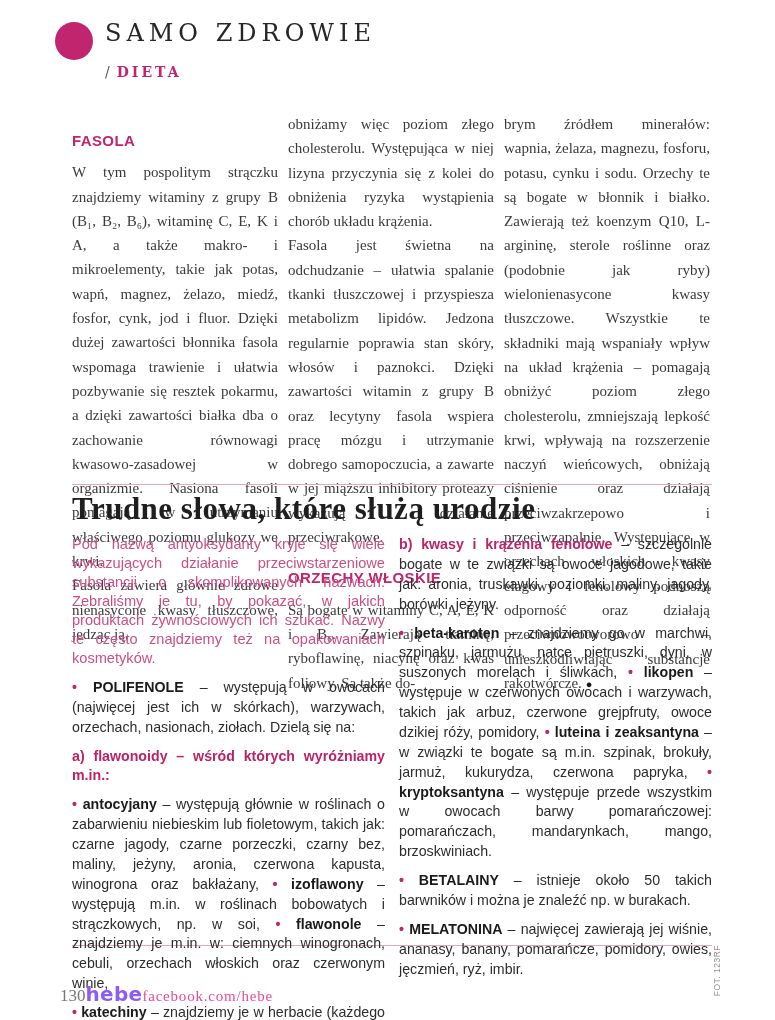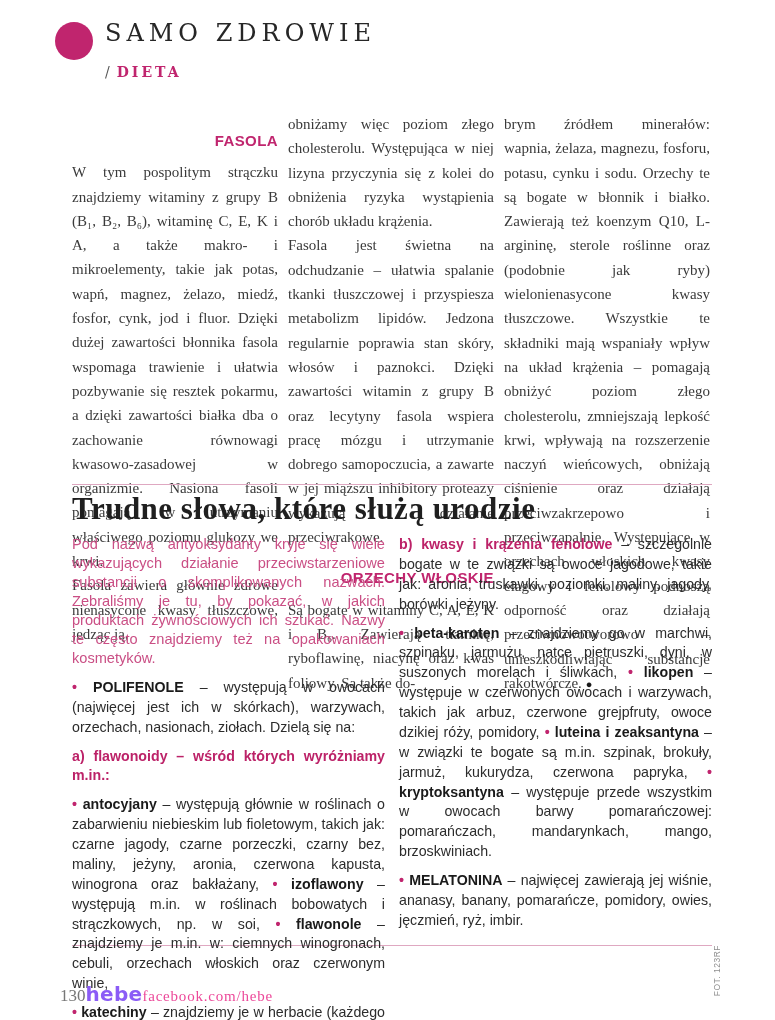--- a/index.html
+++ b/index.html
@@ -29,21 +29,21 @@
   
   .article{
     position:absolute;top:112px;left:72px;width:640px;
     display:flex;gap:10px;
   }
   .col{width:206px;font-size:15px;line-height:1.62;text-align:justify;color:#3a3a3a;}
   .col p{margin:0;}
   .col h4{
     font-family:"Liberation Sans", sans-serif;
     color:#c0256e;font-size:15px;letter-spacing:.4px;
-    text-align:right;margin:17px 0 7px 0;
+    text-align:left;margin:17px 0 7px 0;
   }
   .endmark{font-size:11px;color:#1a1a1a;}
   
   .rule{position:absolute;left:72px;width:640px;height:1px;background:#dfa8c1;}
   .rule-top{top:484px;}
   .rule-bottom{top:945px;}
   .box{position:absolute;top:492px;left:72px;width:640px;}
   .box-title{
     font-family:"Liberation Serif", serif;
     font-size:31px;font-weight:700;color:#1f1f1f;
@@ -115,20 +115,21 @@
     <div class="box-left">
       <p class="intro">Pod nazwą antyoksydanty kryje się wiele wykazujących działanie przeciwstarzeniowe substancji o skomplikowanych nazwach. Zebraliśmy je tu, by pokazać, w jakich produktach żywnościowych ich szukać. Nazwy te często znajdziemy też na opakowaniach kosmetyków.</p>
       <p class="item"><span class="bul">• </span><span class="b">POLIFENOLE</span><span> – występują w owocach (najwięcej jest ich w skórkach), warzywach, orzechach, nasionach, ziołach. Dzielą się na:</span></p>
       <p class="item"><span class="mb">a) flawonoidy – wśród których wyróżniamy m.in.:</span></p>
       <p class="item"><span class="bul">• </span><span class="b">antocyjany</span><span> – występują głównie w roślinach o zabarwieniu niebieskim lub fioletowym, takich jak: czarne jagody, czarne porzeczki, czarny bez, maliny, jeżyny, aronia, czerwona kapusta, winogrona oraz bakłażany, </span><span class="bul">• </span><span class="b">izoflawony</span><span> – występują m.in. w roślinach bobowatych i strączkowych, np. w soi, </span><span class="bul">• </span><span class="b">flawonole</span><span> – znajdziemy je m.in. w: ciemnych winogronach, cebuli, orzechach włoskich oraz czerwonym winie,</span></p>
       <p class="item"><span class="bul">• </span><span class="b">katechiny</span><span> – znajdziemy je w herbacie (każdego rodzaju), czekoladzie, czerwonym winie, </span></p>
     </div>
     <div class="box-right">
       <p class="item"><span class="mb">b) kwasy i krążenia fenolowe</span><span> – szczególnie bogate w te związki są owoce jagodowe, takie jak: aronia, truskawki, poziomki, maliny, jagody, borówki, jeżyny.</span></p>
       <p class="item"><span class="bul">• </span><span class="b">beta-karoten</span><span> – znajdziemy go w marchwi, szpinaku, jarmużu, natce pietruszki, dyni, w suszonych morelach i śliwkach, </span><span class="bul">• </span><span class="b">likopen</span><span> – występuje w czerwonych owocach i warzywach, takich jak arbuz, czerwone grejpfruty, owoce dzikiej róży, pomidory, </span><span class="bul">• </span><span class="b">luteina i zeaksantyna</span><span> – w związki te bogate są m.in. szpinak, brokuły, jarmuż, kukurydza, czerwona papryka, </span><span class="bul">• </span><span class="b">kryptoksantyna</span><span> – występuje przede wszystkim w owocach barwy pomarańczowej: pomarańczach, mandarynkach, mango, brzoskwiniach.</span></p>
+      <p class="item"><span class="bul">• </span><span class="b">BETALAINY</span><span> – istnieje około 50 takich barwników i można je znaleźć np. w burakach.</span></p>
       <p class="item"><span class="bul">• </span><span class="b">MELATONINA</span><span> – najwięcej zawierają jej wiśnie, ananasy, banany, pomarańcze, pomidory, owies, jęczmień, ryż, imbir.</span></p>
 
     </div>
   </div>
 </div>
 
 <div class="footer">
   <span class="page-num">130</span>
   <span class="brand">hebe</span>
   <span class="fb">facebook.com/hebe</span>

